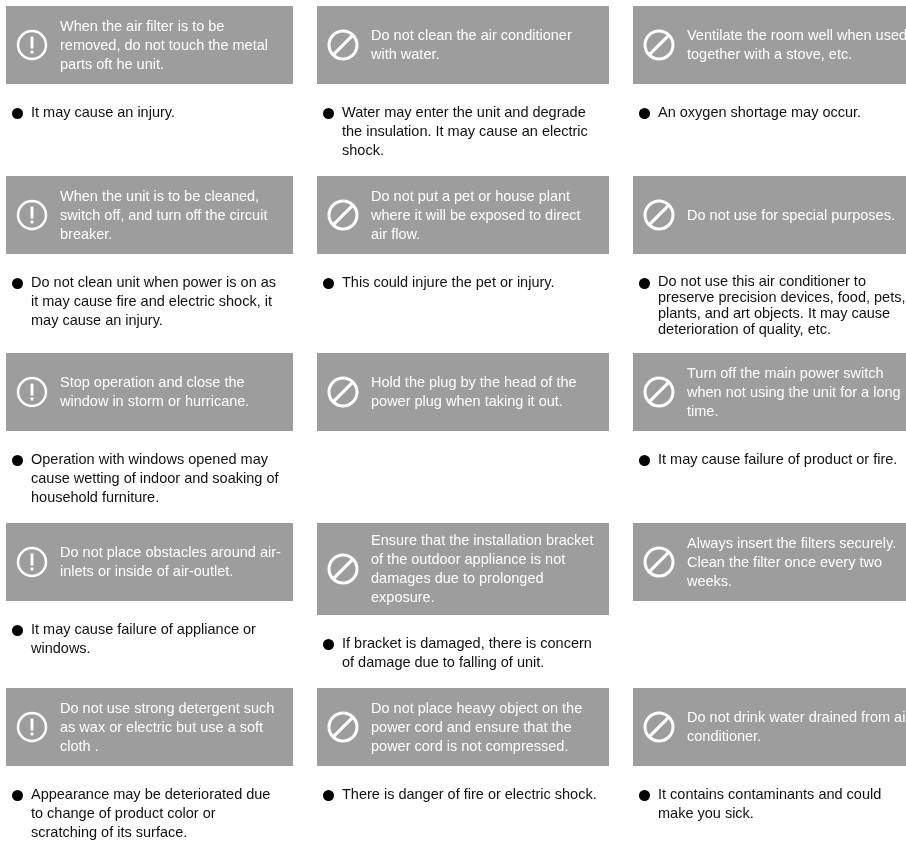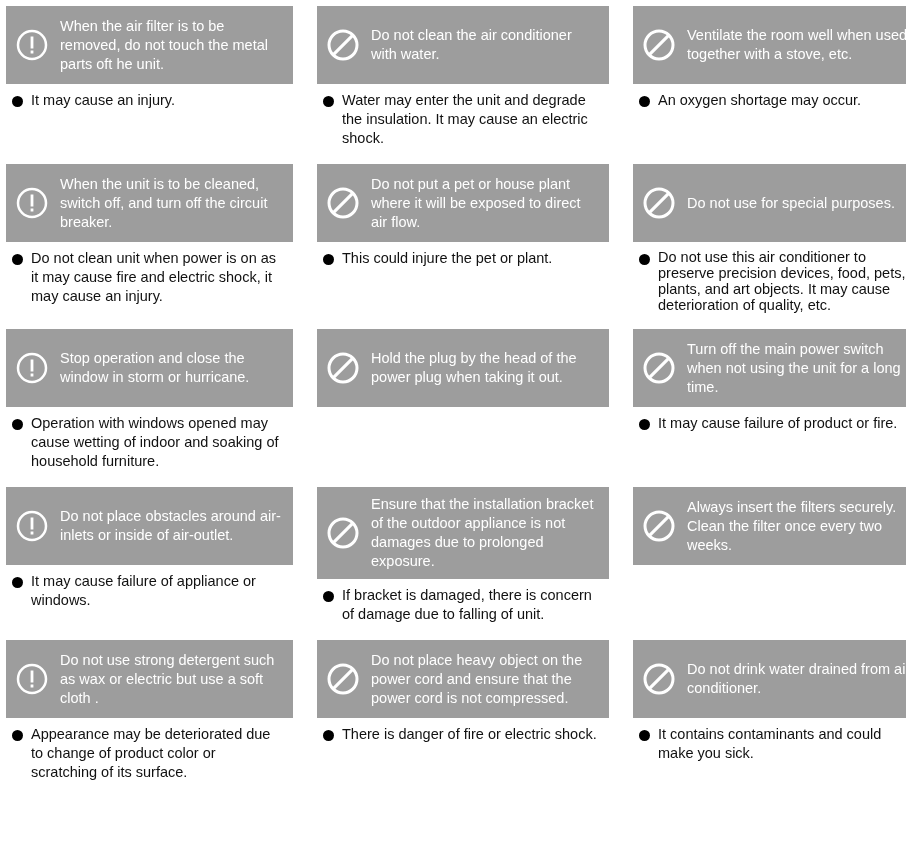--- a/index.html
+++ b/index.html
@@ -46,21 +46,21 @@
     display: block;
   }
   .panel-text {
     font-size: 14.5px;
     line-height: 19px;
     color: #ffffff;
   }
   .note {
     display: flex;
     align-items: flex-start;
-    margin: 7px 8px 10px 6px;
+    margin: 19px 8px 10px 6px;
   }
   .bullet {
     flex: 0 0 auto;
     width: 11px;
     height: 11px;
     border-radius: 50%;
     background: #000000;
     margin-top: 5px;
     margin-right: 8px;
   }
@@ -158,21 +158,21 @@
         <span class="panel-icon">
           <svg width="32" height="32" viewBox="0 0 32 32">
               <circle cx="16" cy="16" r="14" fill="none" stroke="#ffffff" stroke-width="3"></circle>
               <rect x="14.4" y="1" width="3.2" height="30" fill="#ffffff" transform="rotate(45 16 16)"></rect>
             </svg>
         </span>
         <span class="panel-text">Do not put a pet or house plant where it will be exposed to direct air flow.</span>
       </div>
       <div class="note">
         <span class="bullet"></span>
-        <span class="note-text">This could injure the pet or plant.</span>
+        <span class="note-text">This could injure the pet or injury.</span>
       </div>
     </div>
   </div>
 
   <div class="cell">
     <div class="cell-inner">
       <div class="panel">
         <span class="panel-icon">
           <svg width="32" height="32" viewBox="0 0 32 32">
               <circle cx="16" cy="16" r="14" fill="none" stroke="#ffffff" stroke-width="3"></circle>

